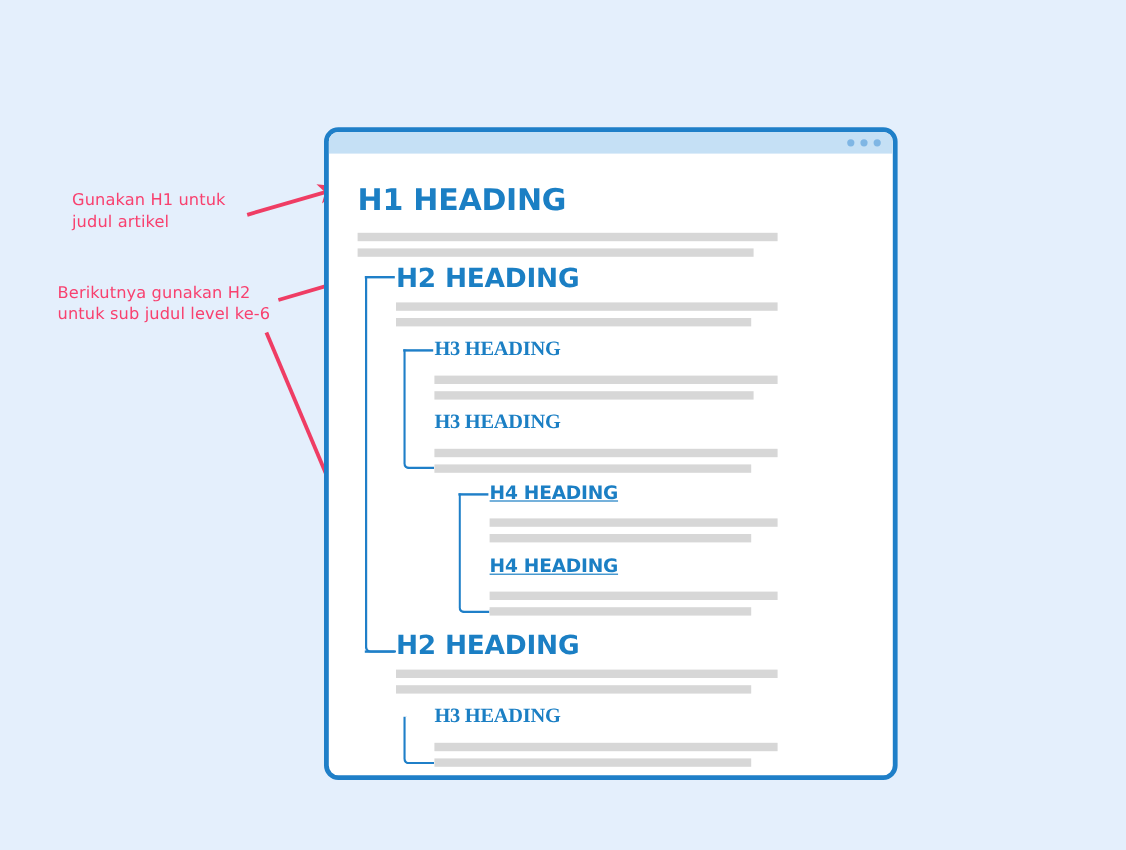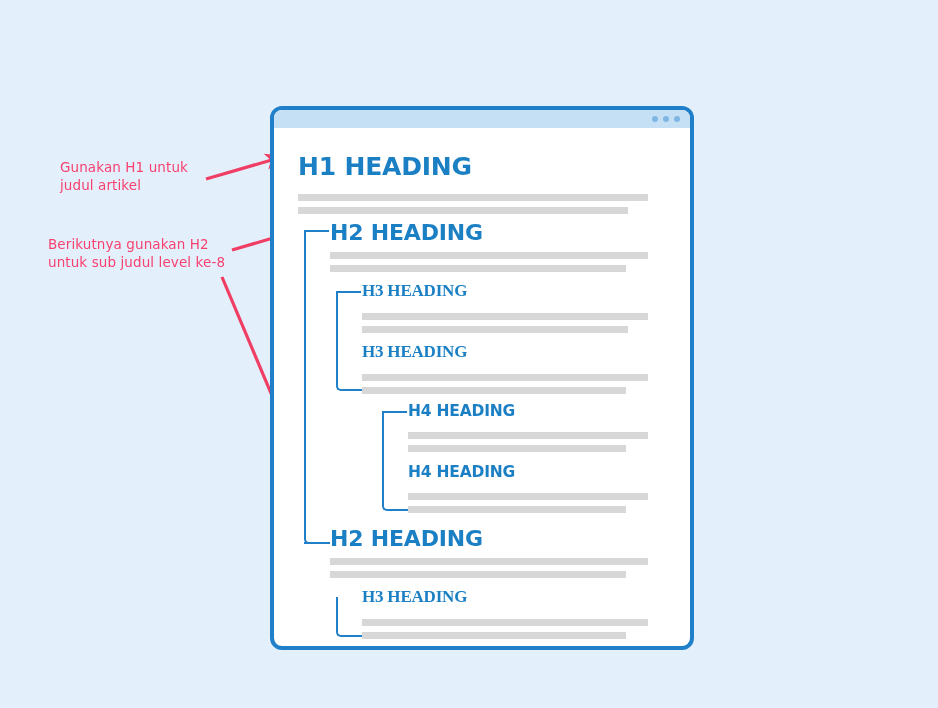--- a/index.html
+++ b/index.html
@@ -41,21 +41,21 @@
     left: 0; top: 0;
     width: 938px; height: 708px;
     pointer-events: none;
   }
 
   
   #window {
     position: absolute;
     left: 270px;
     top: 82px;
-    width: 424px;
+    width: 478px;
     height: 544px;
     box-sizing: border-box;
     border: 4px solid #1f7fc8;
     border-radius: 12px;
     background: #ffffff;
     overflow: hidden;
   }
   #titlebar {
     position: relative;
     height: 18px;
@@ -85,21 +85,21 @@
     position: absolute;
     color: #1b7fc4;
     font-weight: bold;
     white-space: nowrap;
     font-family: "DejaVu Sans", "Liberation Sans", sans-serif;
     letter-spacing: -0.2px;
   }
   .h1 { font-size: 25px; }
   .h2 { font-size: 22px; }
   .h3 { font-size: 17px; font-family: Liberation Serif, serif; }
-  .h4 { font-size: 15.5px; }
+  .h4 { font-size: 15.5px; text-decoration: underline; }
 
   
   .bar {
     position: absolute;
     height: 7px;
     background: #d7d7d7;
   }
   .hline {
     position: absolute;
     height: 2px;
@@ -114,21 +114,21 @@
 </style>
 </head>
 <body>
 
 <div id="stage">
 
   <div class="annotation" id="anno-1">Gunakan H1 untuk
 judul artikel</div>
 
   <div class="annotation" id="anno-2">Berikutnya gunakan H2
-untuk sub judul level ke-8</div>
+untuk sub judul level ke-6</div>
 
   <svg id="arrow-layer" viewBox="0 0 938 708">
     <defs>
       <marker id="ah" markerWidth="7" markerHeight="7" refX="5.2" refY="3" orient="auto">
         <path d="M0,0.4 L6.6,3 L0,5.6 L1.6,3 Z" fill="#ef3d64"></path>
       </marker>
     </defs>
 
     <line x1="206" y1="155" x2="282" y2="133" stroke="#ef3d64" stroke-width="3.2" marker-end="url(#ah)"></line>
 

